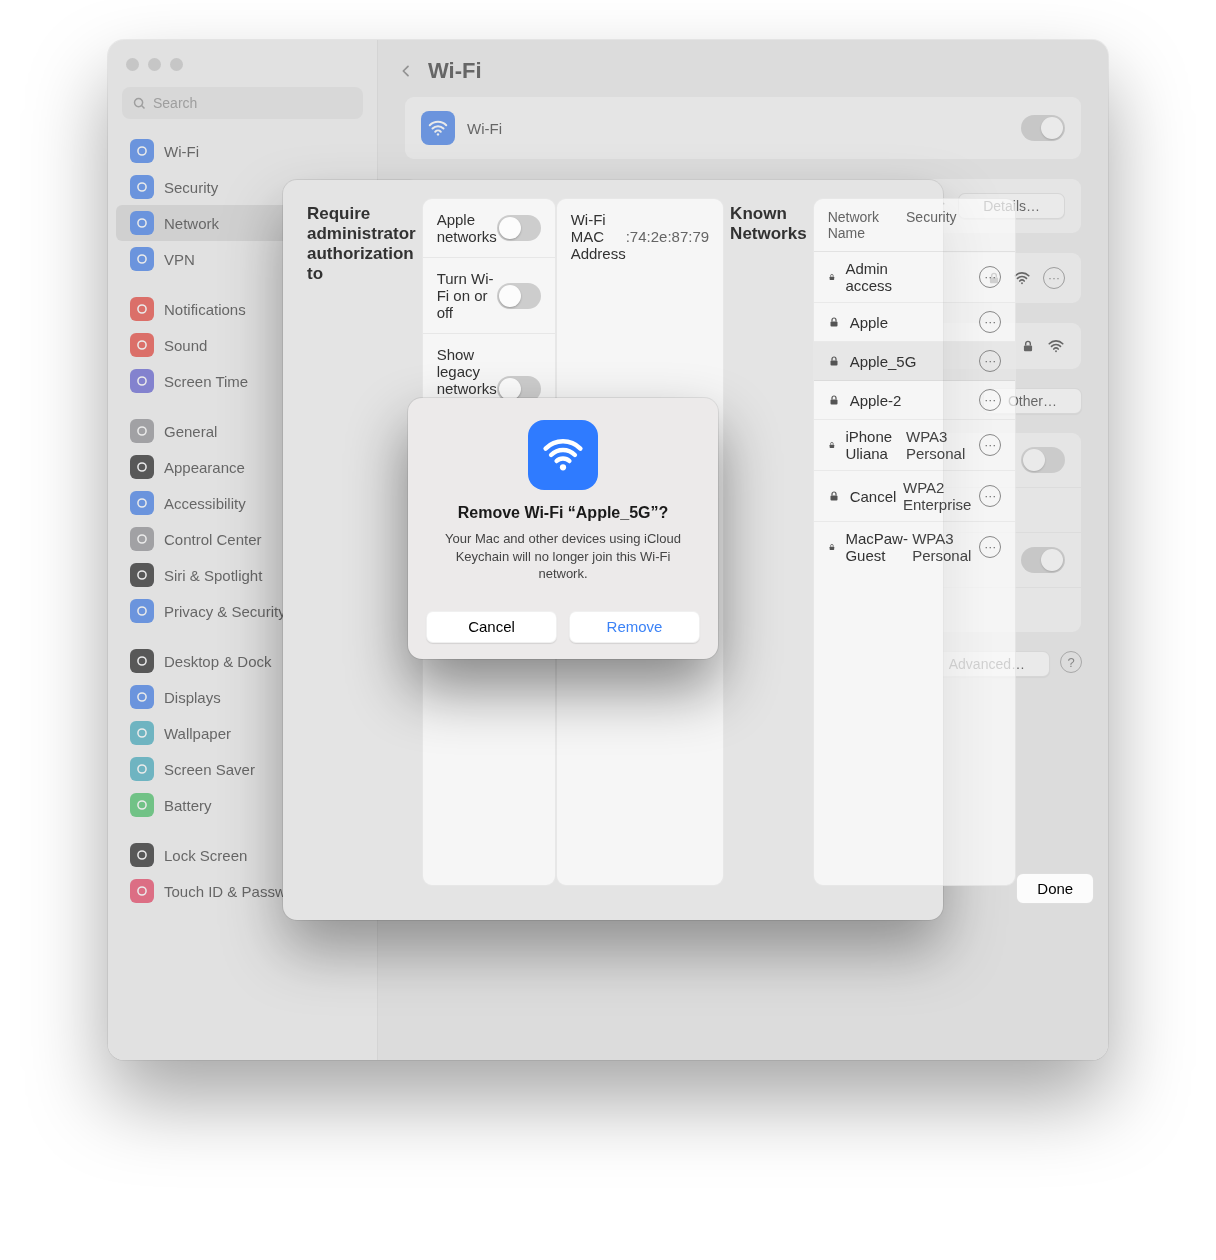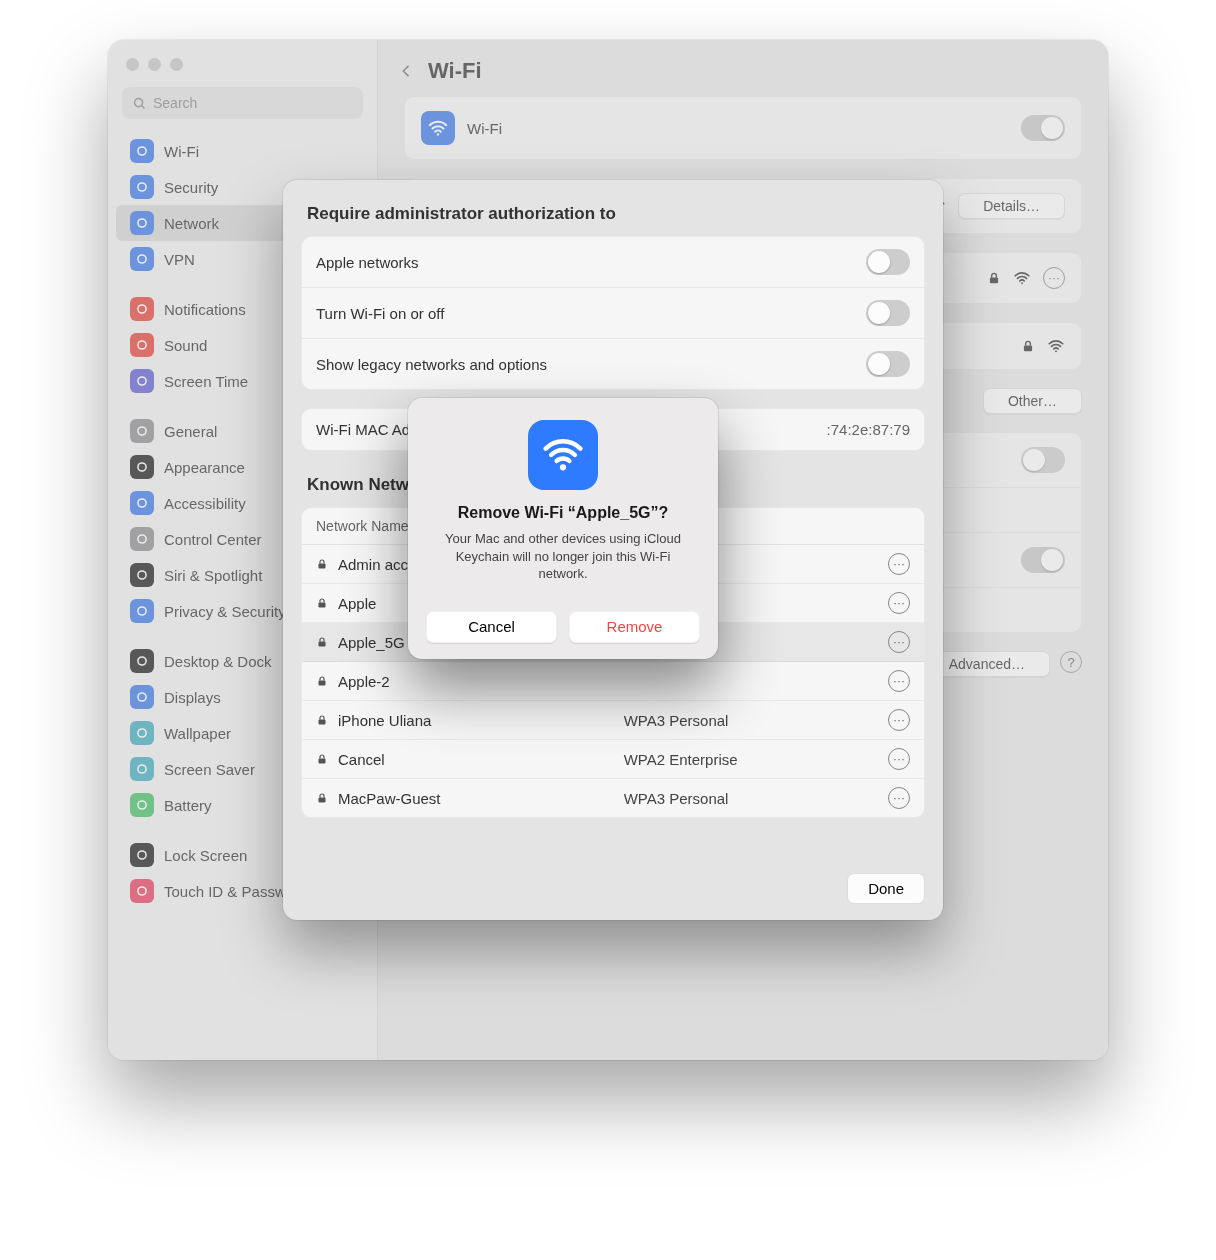--- a/index.html
+++ b/index.html
@@ -67,21 +67,21 @@
   .inline-icons { display:flex; align-items:center; gap:12px; color:#555; }
   .circ { width:22px; height:22px; border-radius:50%; border:1.4px solid #888; display:flex; align-items:center; justify-content:center; font-size:12px; color:#666;}
   .q { width:22px; height:22px; border-radius:50%; border:1.4px solid #999; display:flex; align-items:center; justify-content:center; font-size:13px; color:#666;}
   .right-actions { display:flex; justify-content:flex-end; gap:10px; margin-top:6px; }
 
   
   .sheet-backdrop { position:absolute; inset:0; background:rgba(200,200,200,0.35); }
   .sheet {
     position:absolute; left:175px; top:140px; width:660px; height:740px; background:#e6e6e6;
     border-radius:14px; box-shadow:0 30px 60px rgba(0,0,0,0.35), 0 0 0 1px rgba(0,0,0,0.08);
-    padding:18px 18px 16px 18px; display:flex; flex-direction:column;
+    padding:18px 18px 16px 18px; display:flex; flex-direction:row;
   }
   .sheet h3 { font-size:17px; font-weight:700; color:#333; padding:6px 6px 12px 6px; }
   .sheet .panel { background:rgba(255,255,255,0.7); }
   .sheet .panel-row { padding:12px 14px; font-size:15px; }
   .known-head { display:flex; font-size:14px; color:#666; padding:10px 14px; border-bottom:1px solid rgba(0,0,0,0.08);}
   .known-head .c1 { flex:1.2; }
   .known-head .c2 { flex:1; }
   .known-row { display:flex; align-items:center; padding:8px 14px; font-size:15px; color:#333; border-bottom:1px solid rgba(0,0,0,0.05);}
   .known-row:last-child { border-bottom:none; }
   .known-row.selected { background:rgba(0,0,0,0.06); }
@@ -97,21 +97,21 @@
   .alert {
     position:absolute; left:300px; top:358px; width:310px; background:#eceaea; border-radius:14px;
     box-shadow:0 30px 60px rgba(0,0,0,0.45), 0 0 0 1px rgba(0,0,0,0.08);
     padding:22px 18px 16px 18px; display:flex; flex-direction:column; align-items:center; text-align:center;
   }
   .alert .app-ico { width:70px; height:70px; border-radius:16px; background:#2f7bff; display:flex; align-items:center; justify-content:center; margin-bottom:14px;}
   .alert h4 { font-size:16px; font-weight:700; color:#1a1a1a; margin-bottom:8px; }
   .alert p { font-size:13px; color:#444; line-height:1.35; margin-bottom:28px; padding:0 4px;}
   .alert .btns { display:flex; gap:12px; width:100%; }
   .alert .btns button { flex:1; height:32px; border-radius:7px; border:none; background:#fff; font-size:15px; box-shadow:0 1px 1px rgba(0,0,0,0.1), inset 0 0 0 1px rgba(0,0,0,0.06);}
-  .alert .btns .danger { color:#ef4444; font-weight:500; }
+  .alert .btns .danger { color:#3b82f6; font-weight:500; }
 
   
   .svg { display:block; }
 
   
   .dimmed { filter:grayscale(0.15) brightness(0.99); }
 </style>
 </head>
 <body>
 

